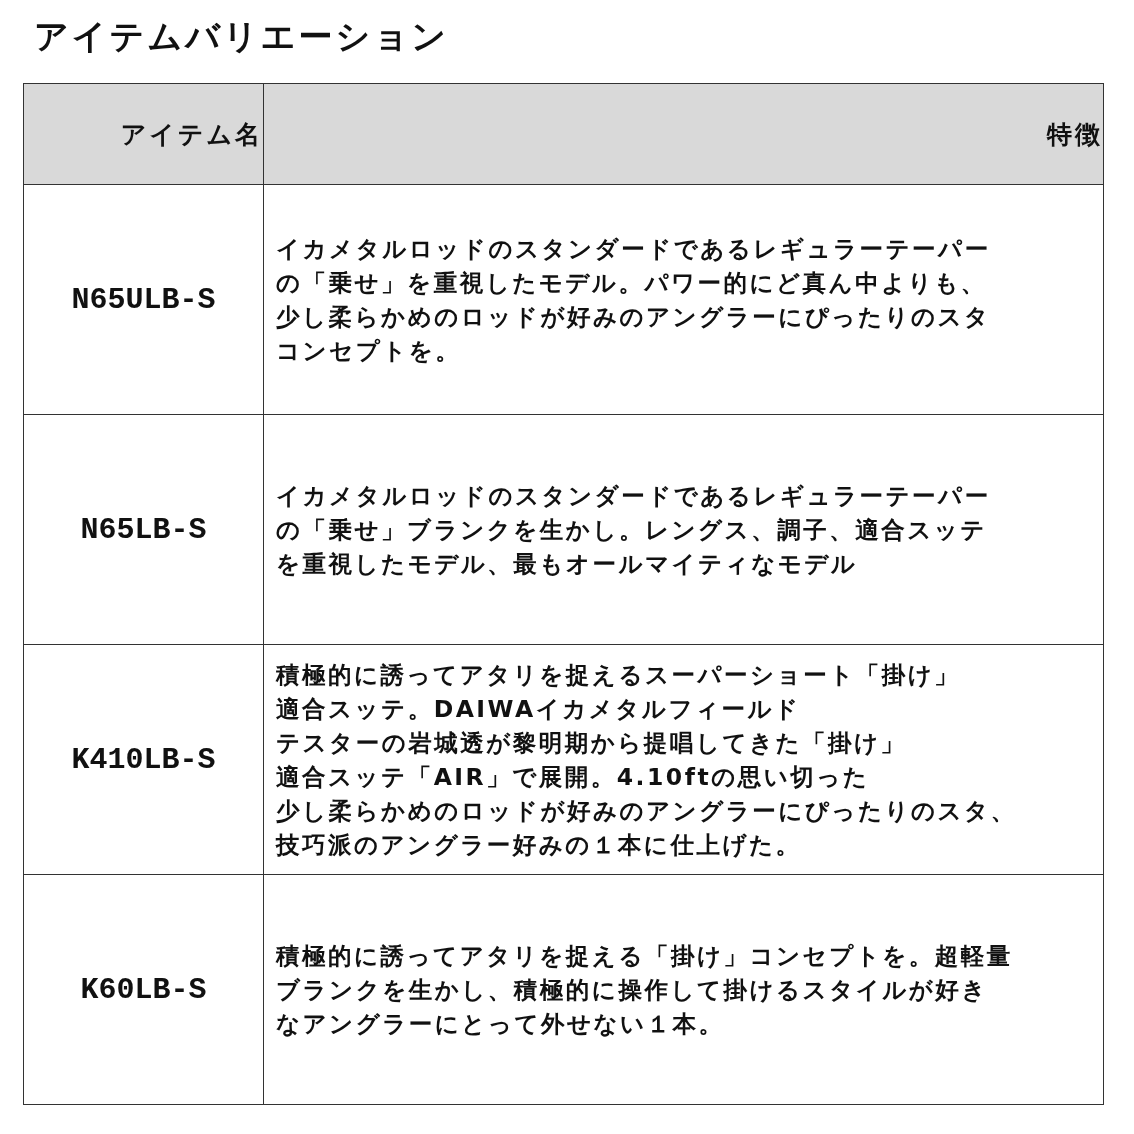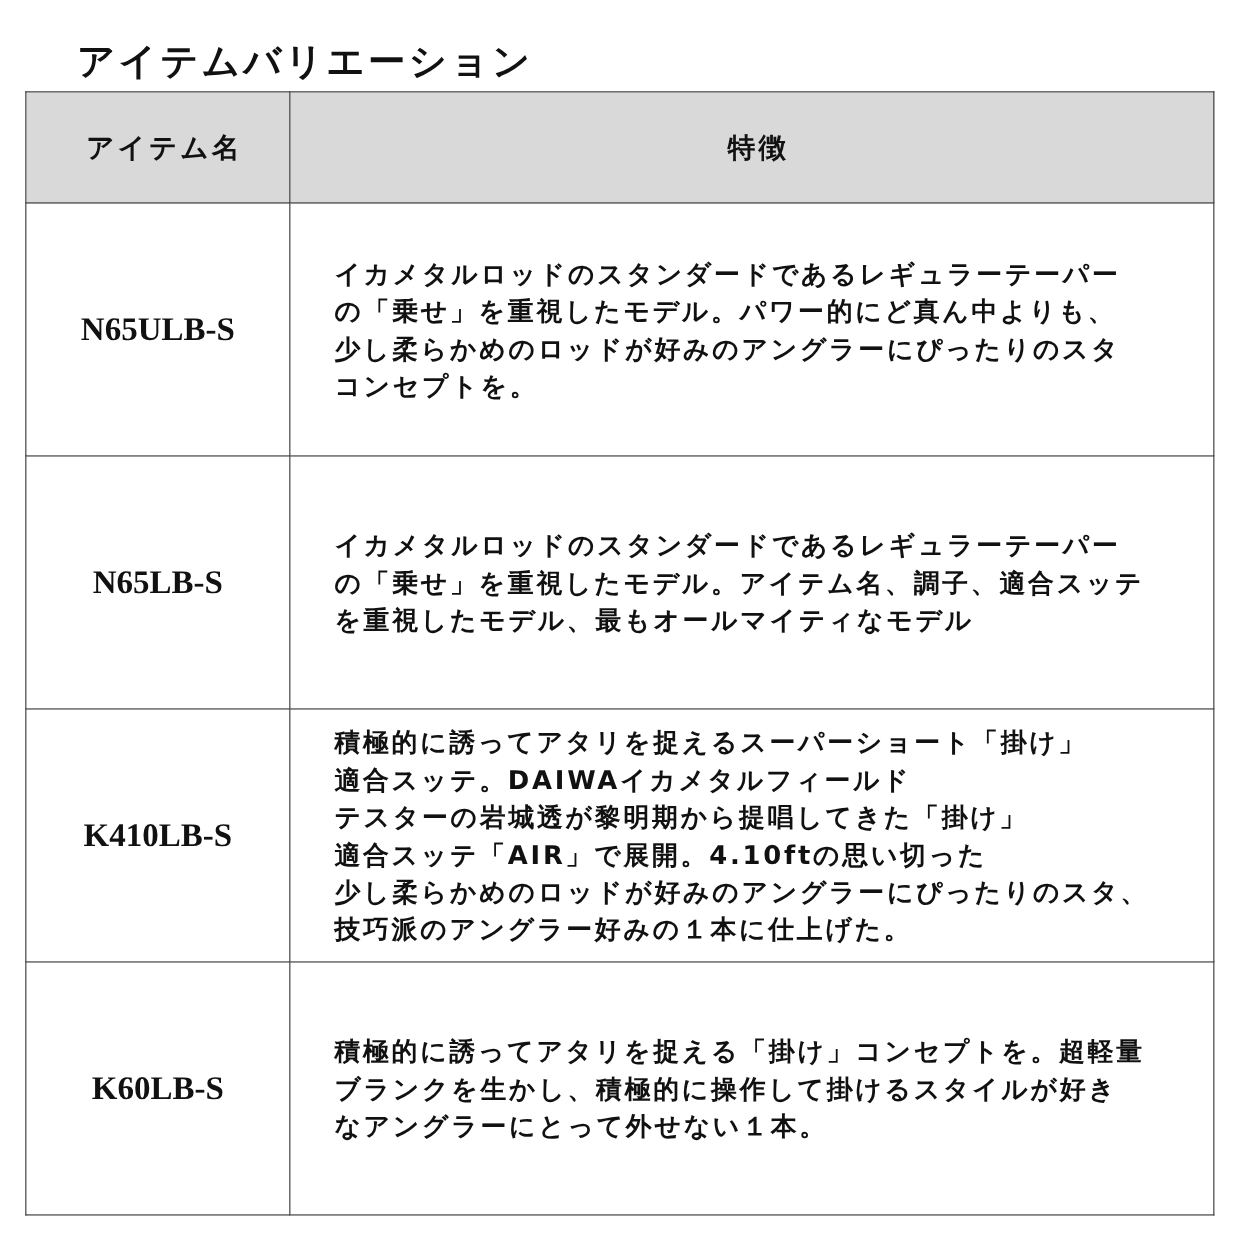--- a/index.html
+++ b/index.html
@@ -11,74 +11,72 @@
       width: 1134px;
       height: 1134px;
       position: relative;
       overflow: hidden;
       font-family: "DejaVu Sans", sans-serif;
       color: #111111;
     }
     .page-title {
       position: absolute;
       left: 34px;
-      top: 34px;
+      top: 14px;
       font-size: 34px;
       font-weight: bold;
       letter-spacing: 3px;
       line-height: 44px;
       white-space: nowrap;
-      margin-left: 36px;
     }
     .variation-table {
       position: absolute;
       left: 23px;
       top: 83px;
       width: 1081px;
       border-collapse: collapse;
       table-layout: fixed;
     }
     .variation-table th,
     .variation-table td {
       border: 1.5px solid #333333;
       padding: 0;
     }
     .variation-table th {
       background: #d9d9d9;
       height: 100px;
       font-size: 25px;
       font-weight: bold;
-      text-align: center;
+      text-align: right;
       letter-spacing: 3px;
       padding-left: 12px;
     }
     .col-name { width: 240px; }
     .col-feature { width: 840px; }
     .row td { height: 229px; }
     .name-cell {
       text-align: center;
       vertical-align: middle;
-      font-family: Liberation Serif, serif;
+      font-family: Liberation Mono, monospace;
       font-weight: bold;
       font-size: 30px;
       letter-spacing: 0px;
     }
     .feature-cell {
       vertical-align: middle;
       padding-left: 12px !important;
       padding-right: 8px !important;
     }
     .feature-line {
       display: block;
       font-size: 23.5px;
       font-weight: bold;
       line-height: 34px;
       letter-spacing: 2.5px;
       white-space: nowrap;
-      margin-left: 28px;
     }
   </style>
 </head>
 <body>
 
 <div class="page-title">アイテムバリエーション</div>
 
 <table class="variation-table">
   <colgroup>
     <col class="col-name">
@@ -97,21 +95,21 @@
         <span class="feature-line">イカメタルロッドのスタンダードであるレギュラーテーパー</span>
         <span class="feature-line">の「乗せ」を重視したモデル。パワー的にど真ん中よりも、</span>
         <span class="feature-line">少し柔らかめのロッドが好みのアングラーにぴったりのスタ</span>
         <span class="feature-line">コンセプトを。</span>
       </td>
     </tr>
     <tr class="row">
       <td class="name-cell">N65LB-S</td>
       <td class="feature-cell">
         <span class="feature-line">イカメタルロッドのスタンダードであるレギュラーテーパー</span>
-        <span class="feature-line">の「乗せ」を重視したモデル。アイテム名、調子、適合スッテ</span>
+        <span class="feature-line">の「乗せ」ブランクを生かし。レングス、調子、適合スッテ</span>
         <span class="feature-line">を重視したモデル、最もオールマイティなモデル</span>
       </td>
     </tr>
     <tr class="row">
       <td class="name-cell">K410LB-S</td>
       <td class="feature-cell">
         <span class="feature-line">積極的に誘ってアタリを捉えるスーパーショート「掛け」</span>
         <span class="feature-line">適合スッテ。DAIWAイカメタルフィールド</span>
         <span class="feature-line">テスターの岩城透が黎明期から提唱してきた「掛け」</span>
         <span class="feature-line">適合スッテ「AIR」で展開。4.10ftの思い切った</span>

